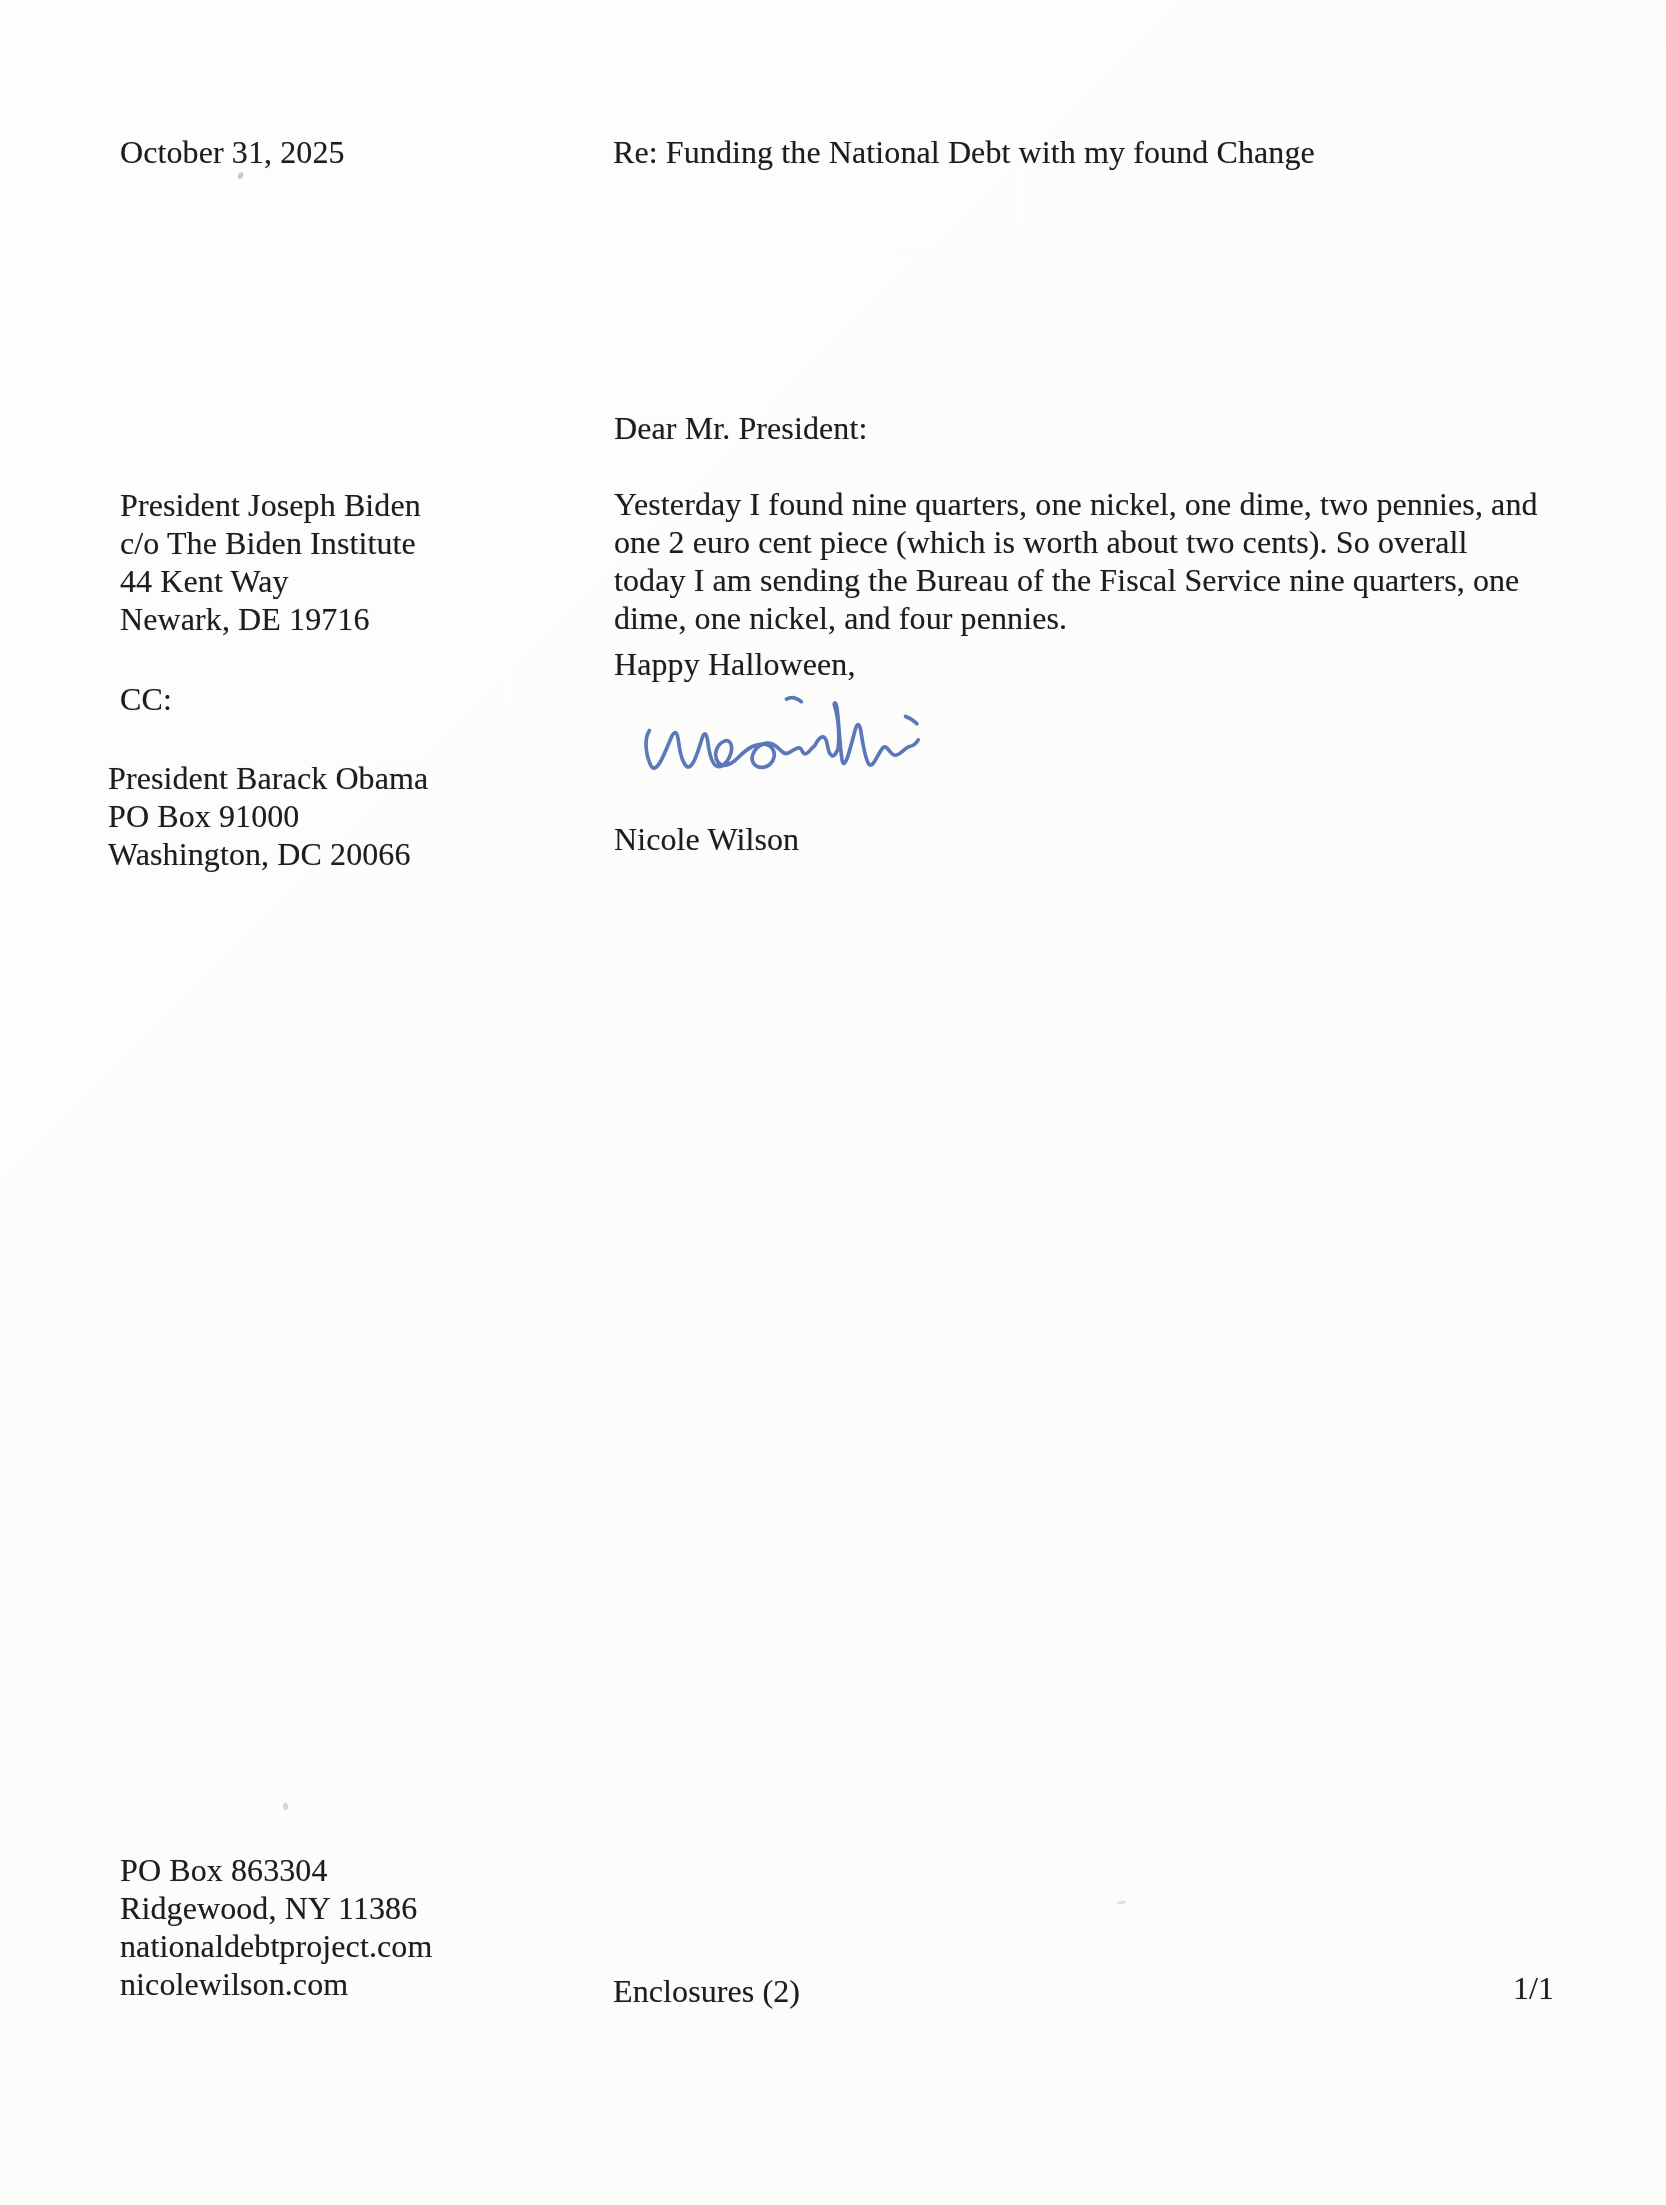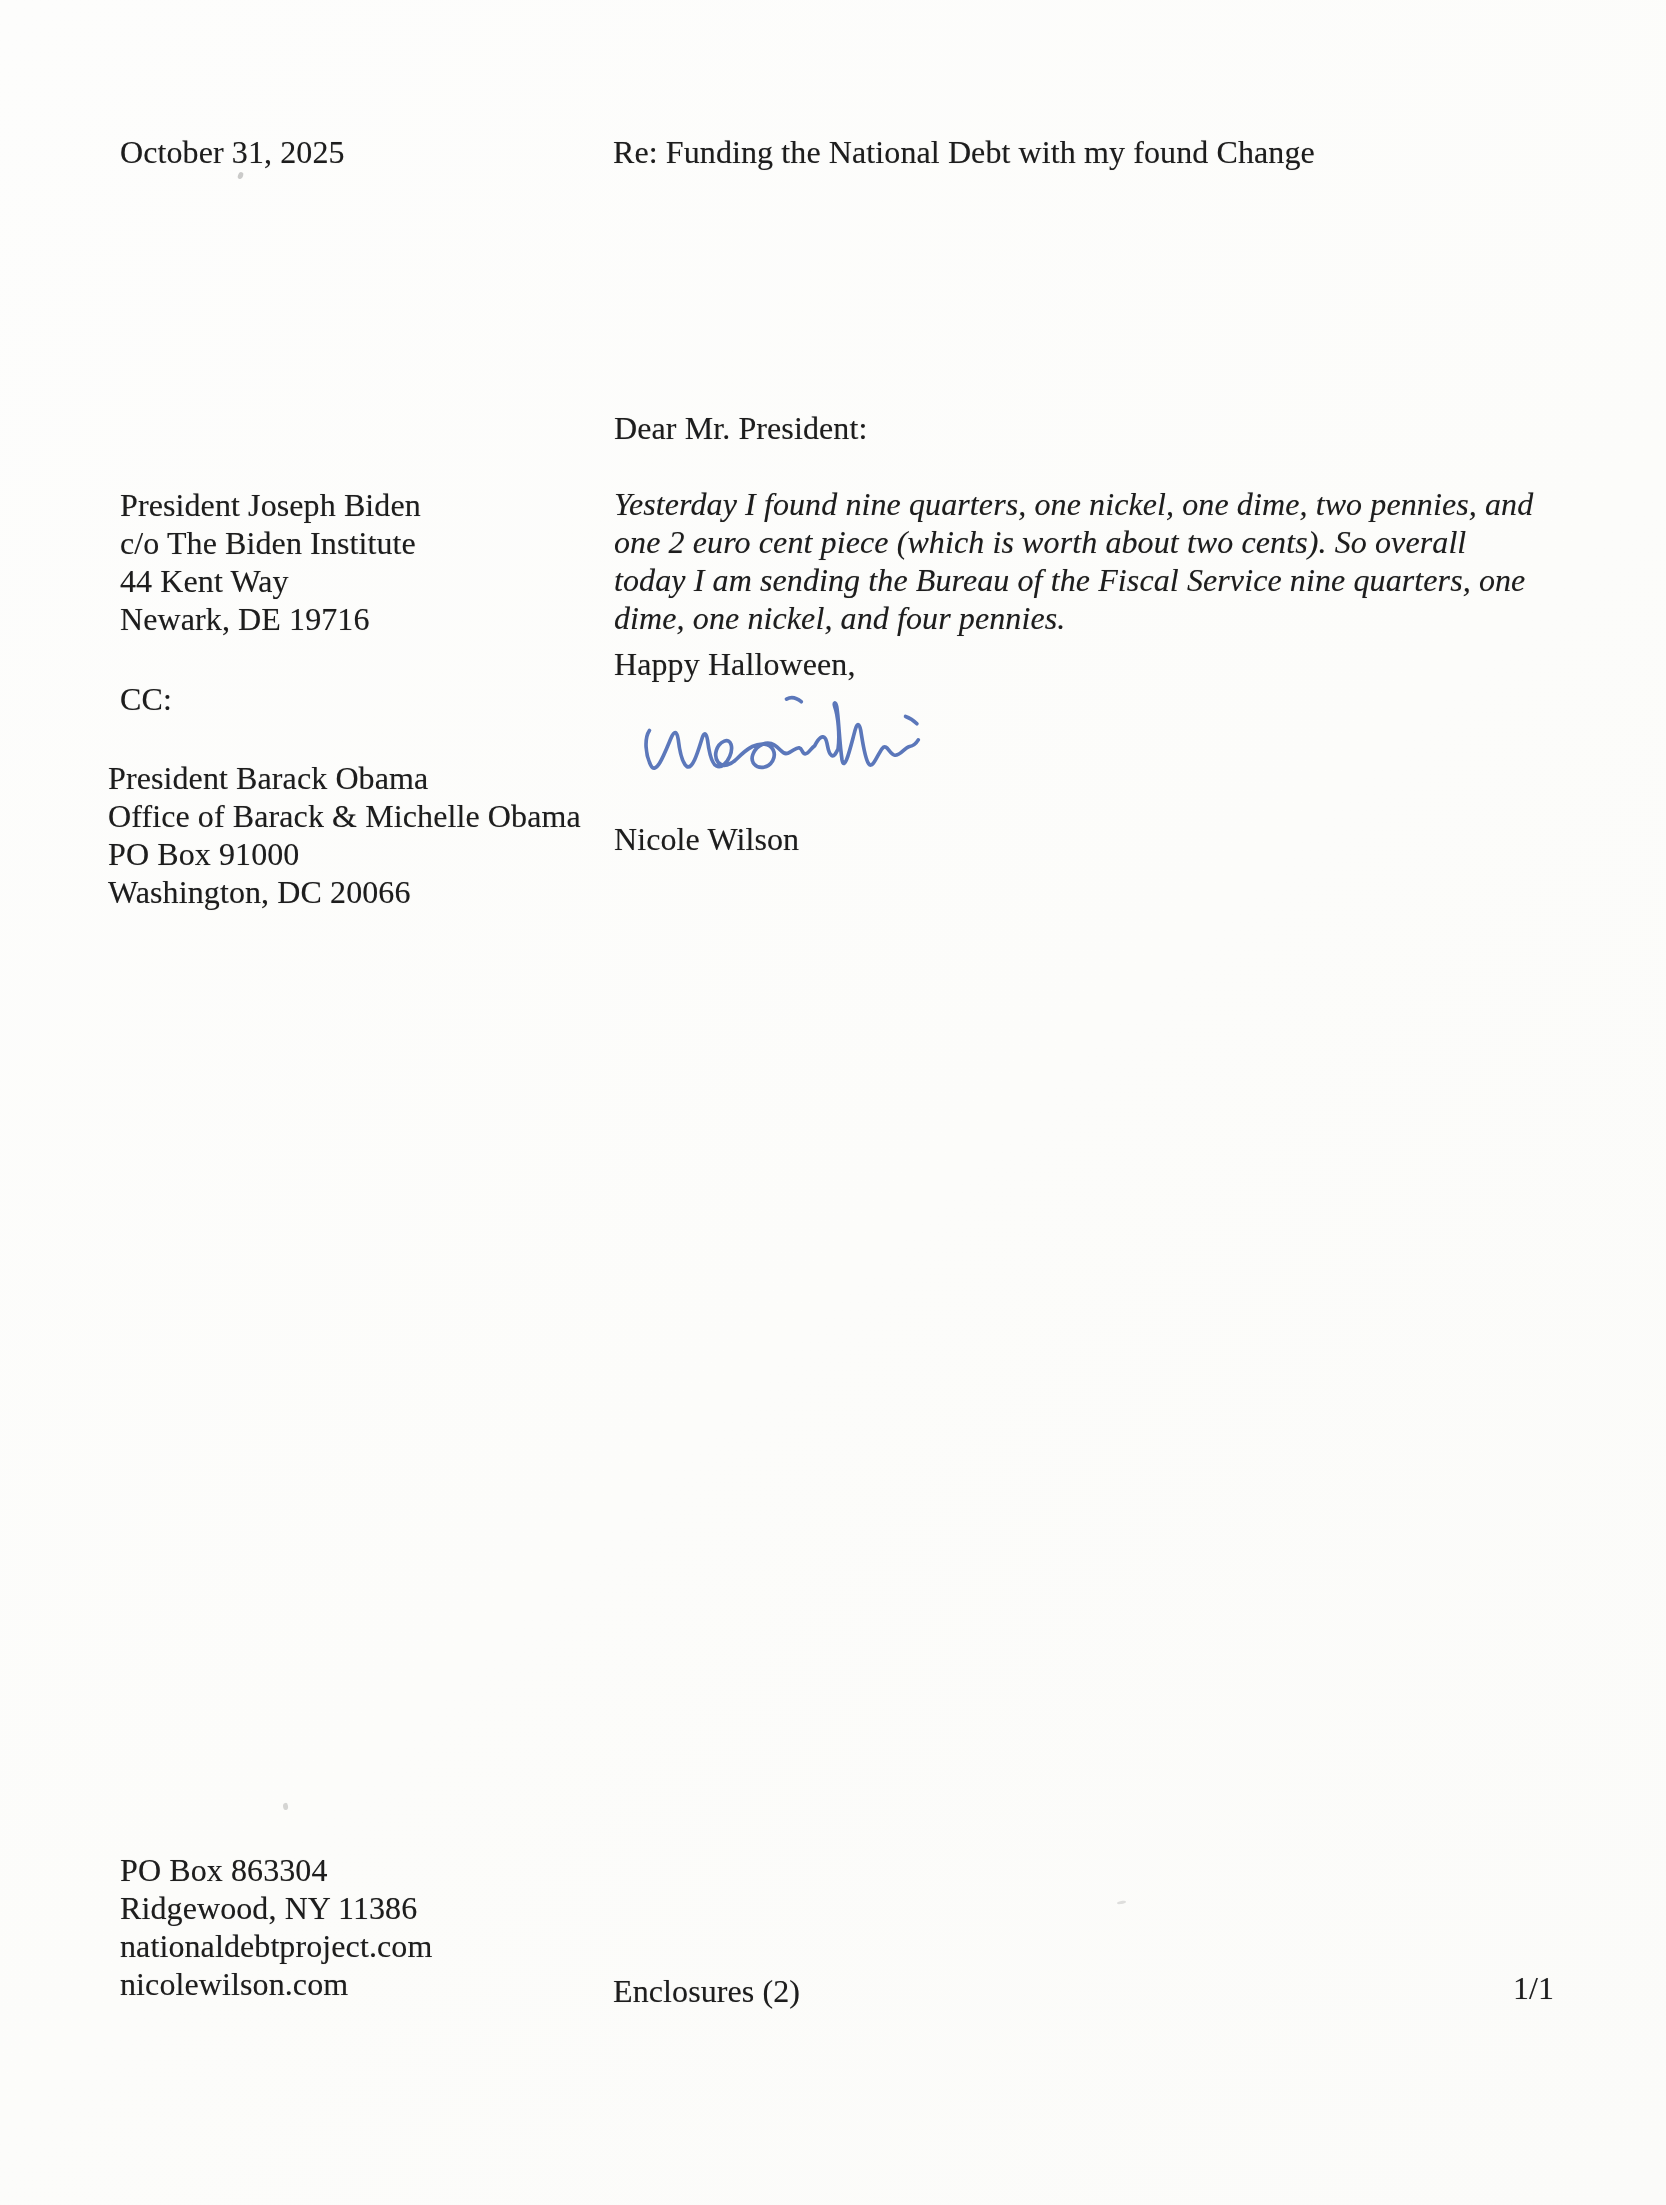--- a/index.html
+++ b/index.html
@@ -15,21 +15,20 @@
   .txt {
     font-size: 32px;
     line-height: 38px;
     letter-spacing: 0.1px;
     white-space: pre;
     text-shadow: 0 0 0.7px rgba(35,35,35,0.45);
   }
   .para {
     white-space: normal;
     width: 930px;
-    font-style: italic;
   }
   .speck {
     position: absolute;
     background: rgba(110,110,110,0.35);
     border-radius: 60% 40% 55% 45%;
   }
   .sig-svg { overflow: visible; }
 </style>
 </head>
 <body>
@@ -42,21 +41,20 @@
   <div class="txt">President Joseph Biden</div>
   <div class="txt">c/o The Biden Institute</div>
   <div class="txt">44 Kent Way</div>
   <div class="txt">Newark, DE 19716</div>
 </div>
 
 <div class="abs txt" style="left:120px; top:680px;">CC:</div>
 
 <div class="abs" style="left:108px; top:759px;">
   <div class="txt">President Barack Obama</div>
-  <div class="txt">Office of Barack &amp; Michelle Obama</div>
   <div class="txt">PO Box 91000</div>
   <div class="txt">Washington, DC 20066</div>
 </div>
 
 <div class="abs txt" style="left:614px; top:409px;">Dear Mr. President:</div>
 
 <div class="abs txt para" style="left:614px; top:485px;">Yesterday I found nine quarters, one nickel, one dime, two pennies, and one 2 euro cent piece (which is worth about two cents). So overall today I am sending the Bureau of the Fiscal Service nine quarters, one dime, one nickel, and four pennies.</div>
 
 <div class="abs txt" style="left:614px; top:645px;">Happy Halloween,</div>
 

